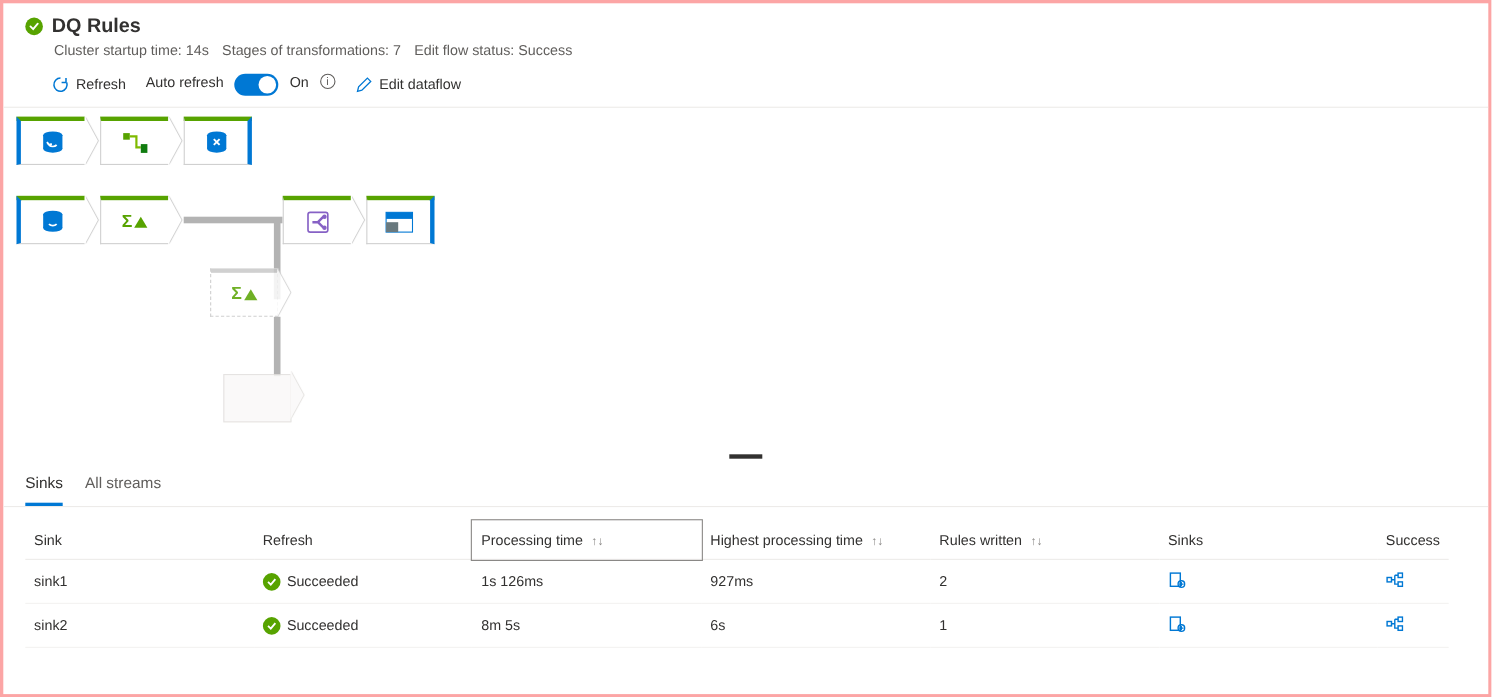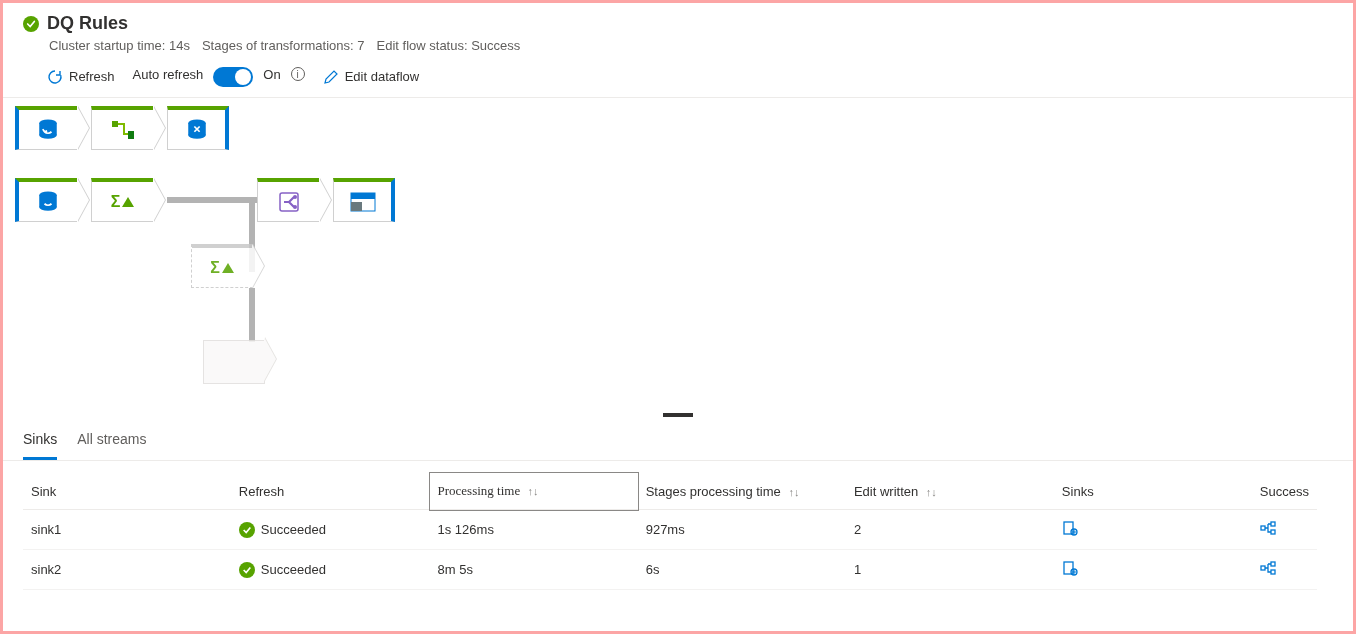--- a/index.html
+++ b/index.html
@@ -155,21 +155,20 @@
   }
   th {
     text-align: left;
     font-weight: 400;
     color: #323130;
     padding: 10px 8px;
     border-bottom: 1px solid #edebe9;
   }
   th.sorted {
     outline: 1px solid #8a8886;
-    font-family: Liberation Serif, serif;
   }
   .sort-arrows { color:#8a8886; font-size:11px; margin-left:4px; }
   td {
     padding: 10px 8px;
     border-bottom: 1px solid #f3f2f1;
   }
   .succ {
     display: inline-flex; align-items: center; gap: 6px; justify-content: space-between;
   }
   .succ .status-circle { width:16px; height:16px; }
@@ -324,25 +323,25 @@
     <table>
       <thead>
         <tr>
           <th style="width:210px;">Sink</th>
           <th style="width:200px;">Refresh</th>
           <th style="width:210px;" class="sorted">
             <span>Processing time</span>
             <span class="sort-arrows">↑↓</span>
           </th>
           <th style="width:210px;">
-            <span>Stages processing time</span>
+            <span>Highest processing time</span>
             <span class="sort-arrows">↑↓</span>
           </th>
           <th style="width:210px;">
-            <span>Edit written</span>
+            <span>Rules written</span>
             <span class="sort-arrows">↑↓</span>
           </th>
           <th style="width:200px;">Sinks</th>
           <th>Success</th>
         </tr>
       </thead>
       <tbody>
         <tr>
           <td>sink1</td>
           <td>

